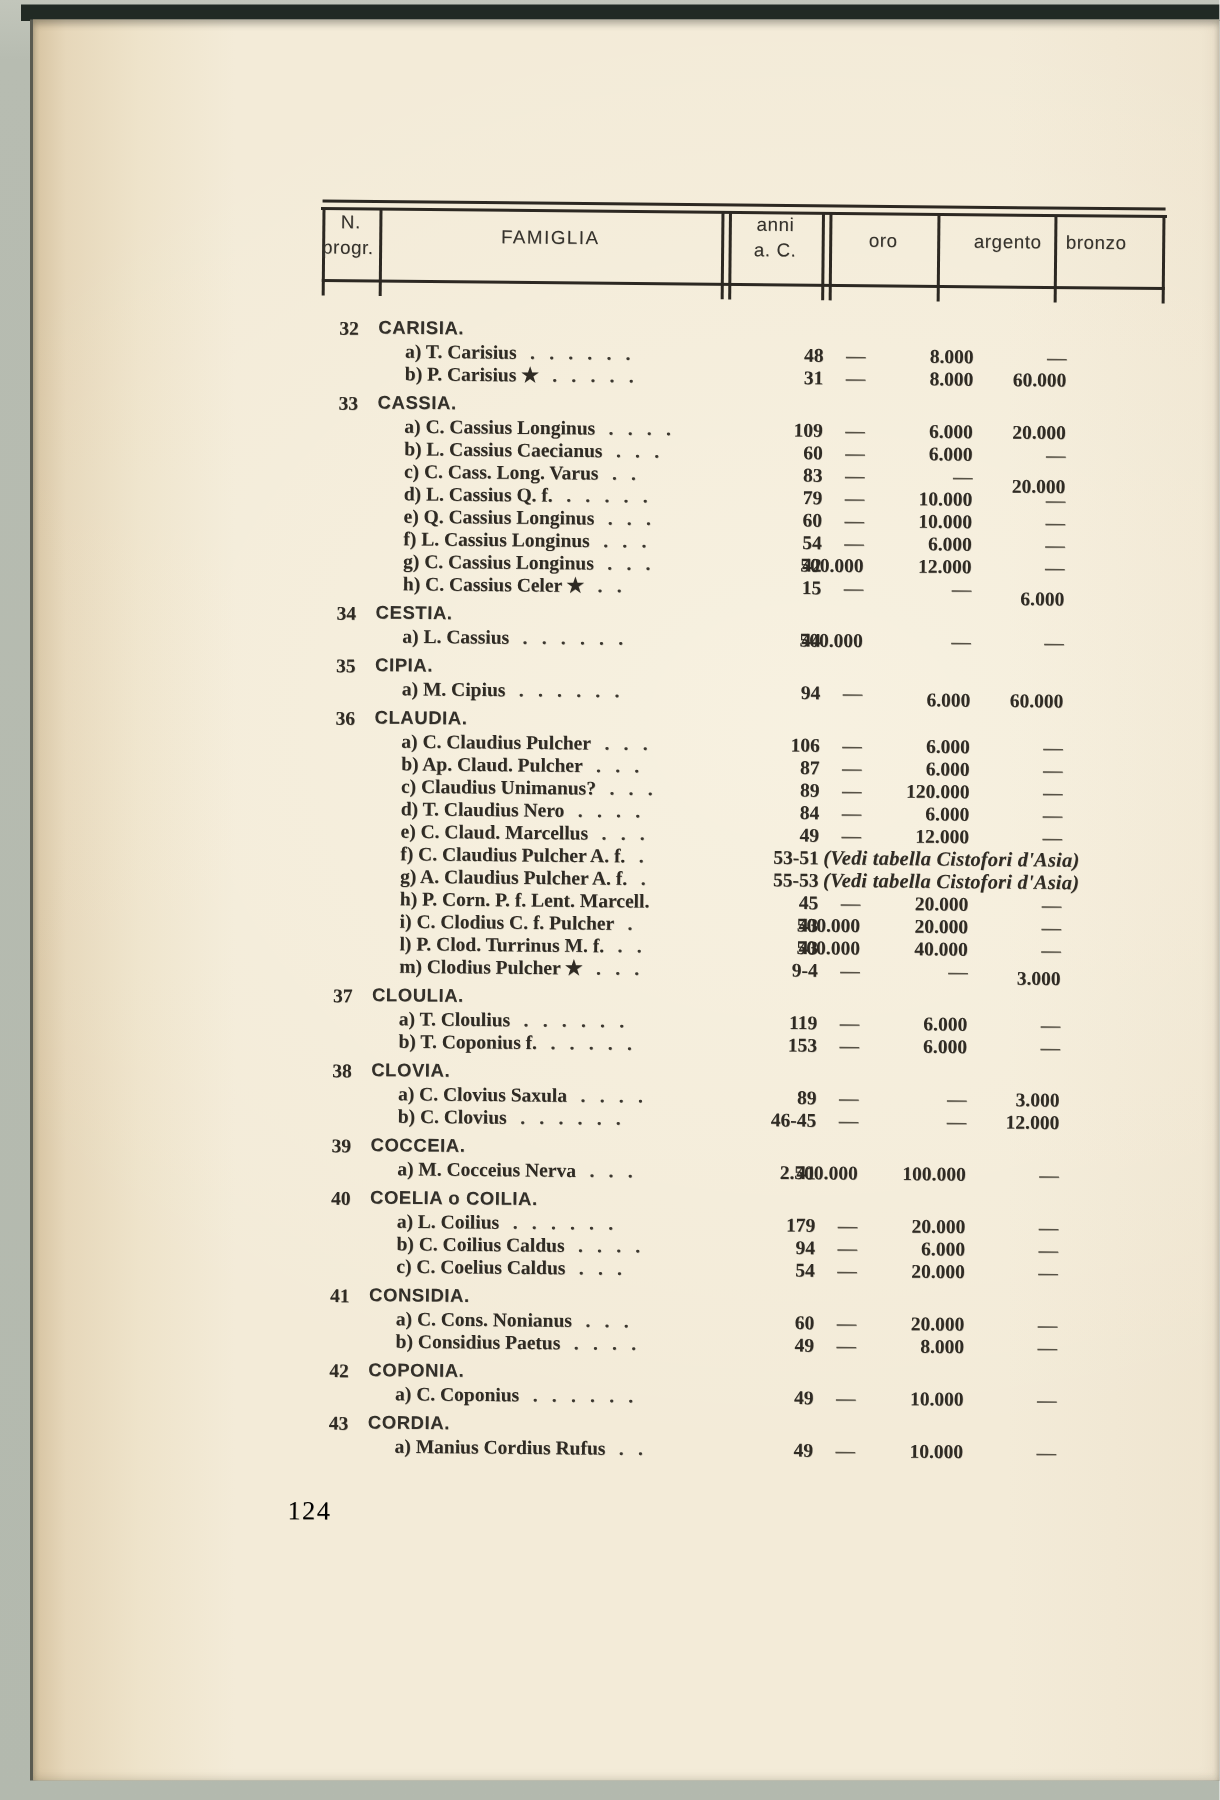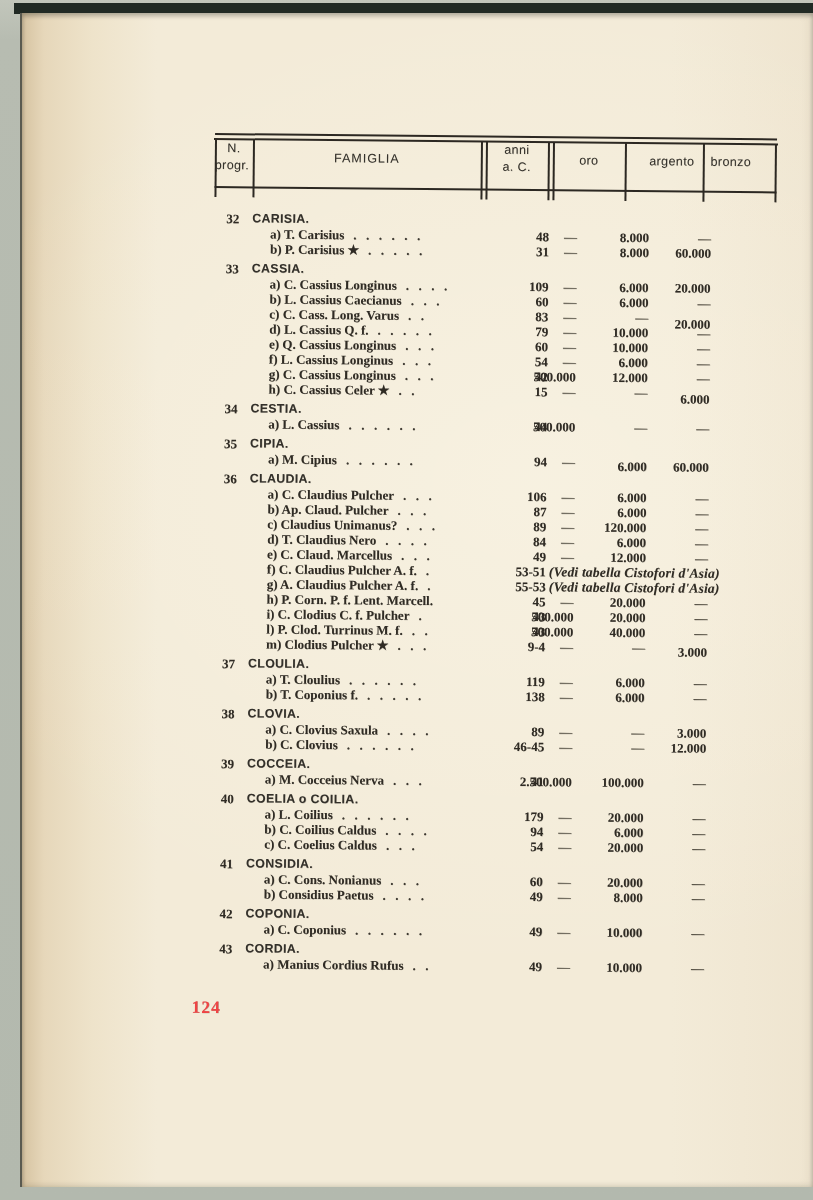--- a/index.html
+++ b/index.html
@@ -38,22 +38,22 @@
   .ent .c-label{left:56px;}
   .fam-name{font-family:"Liberation Sans",sans-serif;font-size:12.3px;letter-spacing:.4px;color:#33302a;}
   .dots{margin-left:9px;letter-spacing:9.5px;color:#3b372f;}
   .c-anni{position:absolute;left:268px;width:67px;text-align:right;}
   .c-oro{position:absolute;right:199px;width:150px;text-align:right;white-space:nowrap;}
   .c-arg{position:absolute;right:127px;width:150px;text-align:right;white-space:nowrap;}
   .c-bro{position:absolute;right:65px;width:150px;text-align:right;white-space:nowrap;}
   .dash{color:#575246;font-weight:700;}
   .c-note{position:absolute;left:338px;white-space:nowrap;font-style:italic;font-size:13.5px;letter-spacing:.2px;}
 
-  #page-num{position:absolute;left:200px;top:997px;font-size:17.5px;font-weight:700;
-    letter-spacing:1px;color:#ef4444;text-shadow:.3px .3px 0 rgba(43,38,30,.3);}
+  #page-num{position:absolute;left:200px;top:997px;font-size:17.5px;font-weight:400;
+    letter-spacing:1px;color:#000000;text-shadow:.3px .3px 0 rgba(43,38,30,.3);}
 </style>
 </head>
 <body>
 
 <div id="top-edge"></div>
 <div id="page"></div>
 
 <div id="content">
 
   <div id="thead">
@@ -261,21 +261,21 @@
       </div>
       <div class="row ent">
         <span class="c-label"><span class="lbl">a) T. Cloulius</span><span class="dots">......</span></span>
         <span class="c-anni">119</span>
         <span class="c-oro dash">—</span>
         <span class="c-arg">6.000</span>
         <span class="c-bro dash">—</span>
       </div>
       <div class="row ent">
         <span class="c-label"><span class="lbl">b) T. Coponius f.</span><span class="dots">.....</span></span>
-        <span class="c-anni">138</span>
+        <span class="c-anni">153</span>
         <span class="c-oro dash">—</span>
         <span class="c-arg">6.000</span>
         <span class="c-bro dash">—</span>
       </div>
       <div class="row fam">
         <span class="c-num">38</span>
         <span class="c-label fam-name">CLOVIA.</span>
       </div>
       <div class="row ent">
         <span class="c-label"><span class="lbl">a) C. Clovius Saxula</span><span class="dots">....</span></span>

